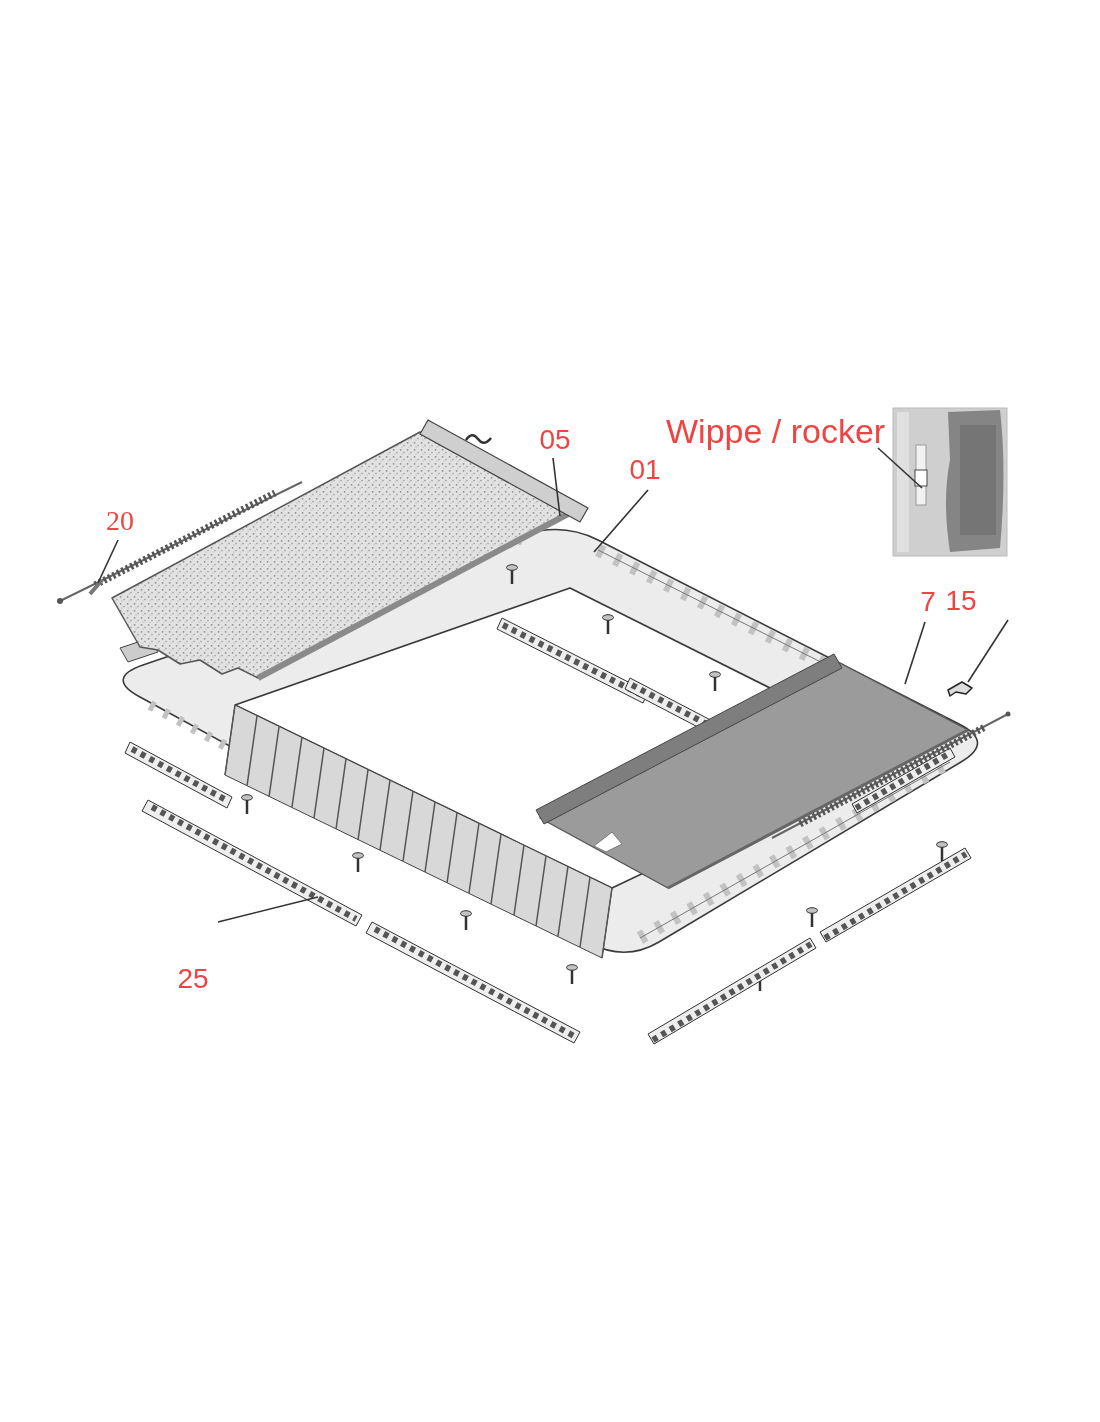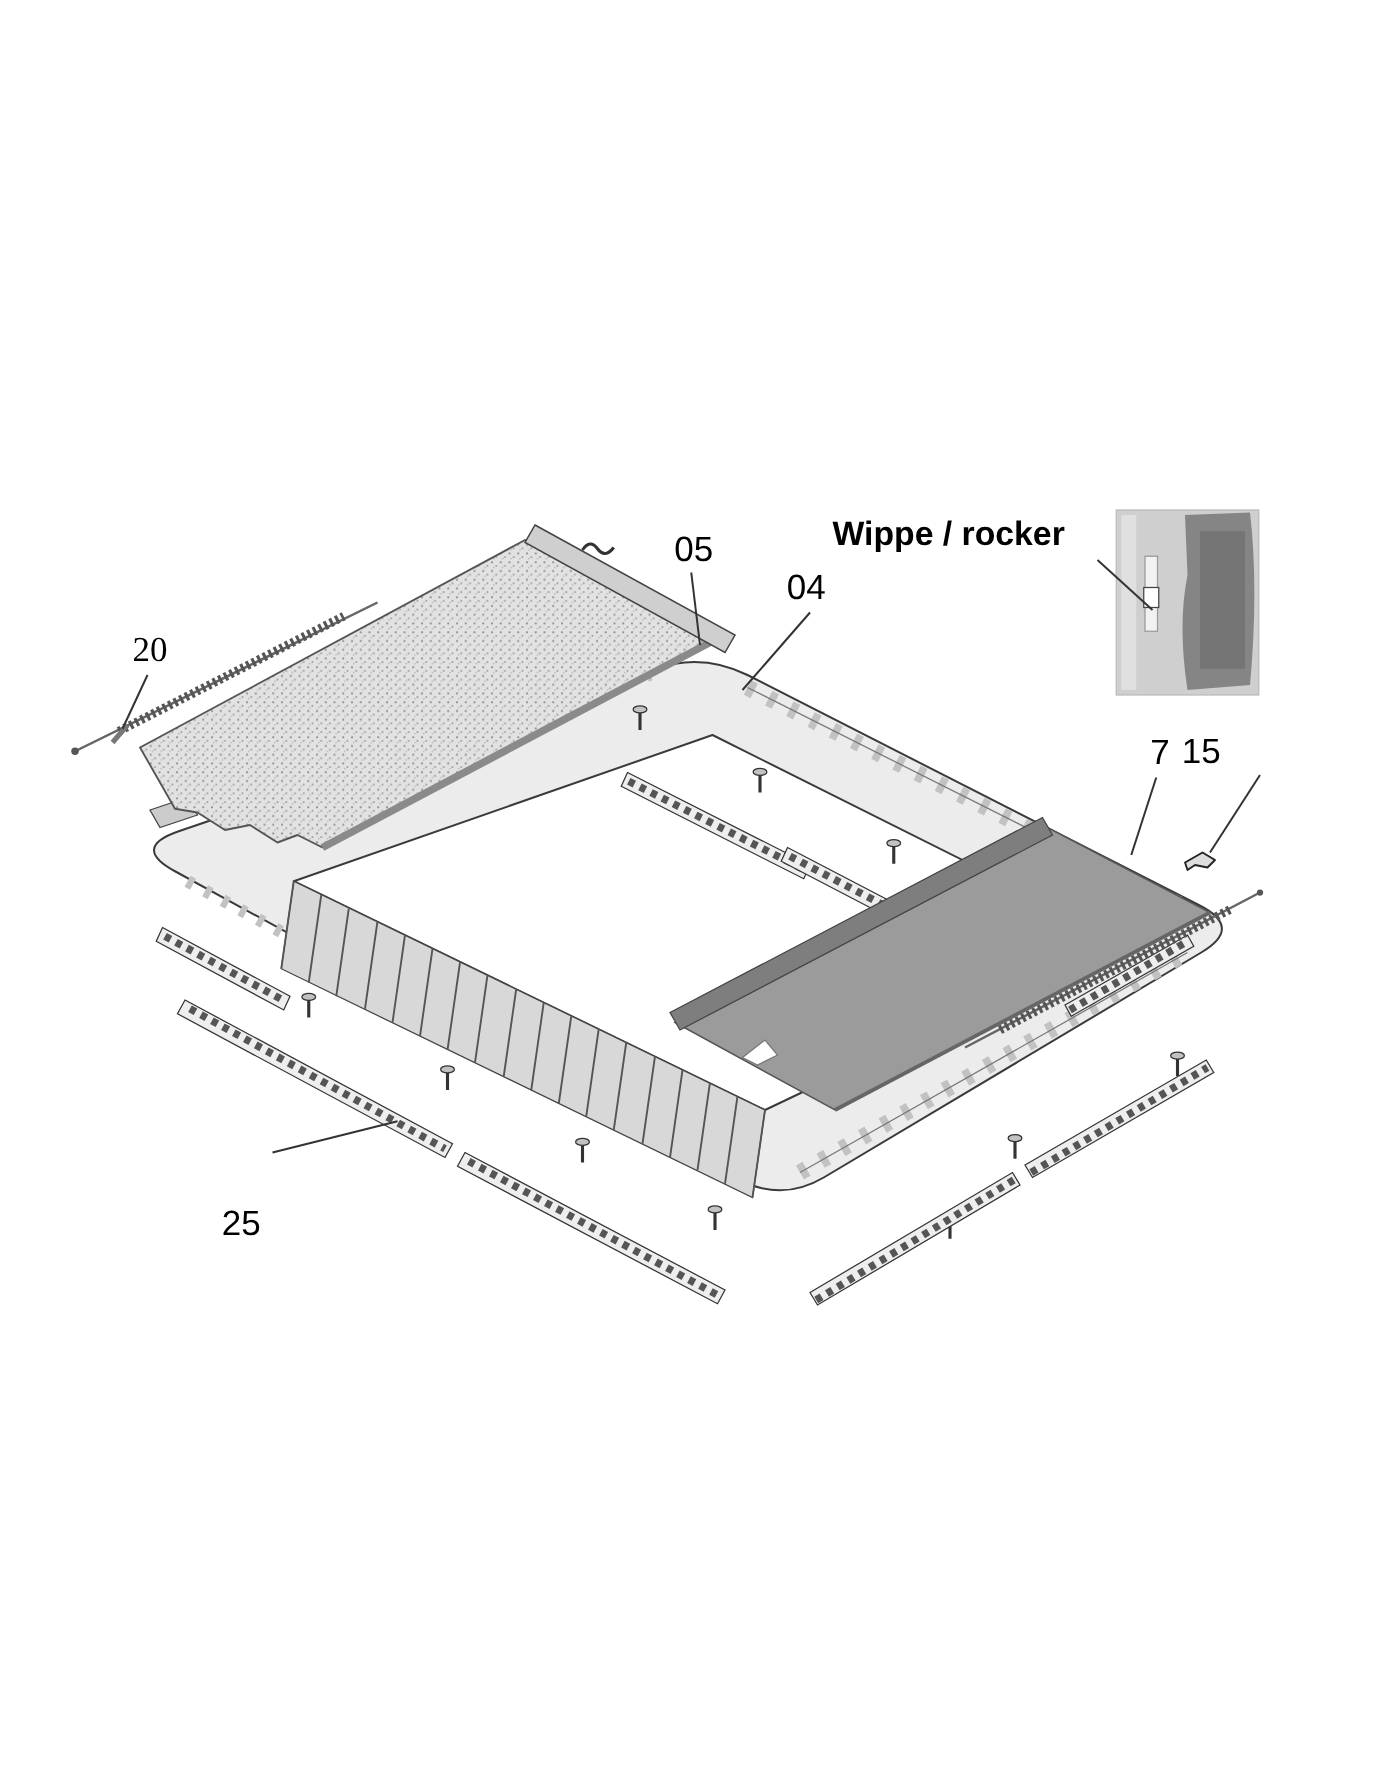--- a/index.html
+++ b/index.html
@@ -1,19 +1,19 @@
 <!DOCTYPE html>
 <html><head>
 <meta charset="utf-8">
 <style>
   html,body{margin:0;padding:0;background:#fff;}
   .page{position:relative;width:1100px;height:1422px;background:#ffffff;overflow:hidden;}
   .drawing{position:absolute;left:0;top:0;}
-  .label{position:absolute;font-family:"Liberation Sans",sans-serif;font-size:28px;color:#000000;transform:translateX(-50%);white-space:nowrap;}
-  .label.rocker{font-weight:700;font-size:27px;transform:none;}
+  .label{position:absolute;font-family:"Liberation Sans",sans-serif;font-size:28px;color:#ef4444;transform:translateX(-50%);white-space:nowrap;}
+  .label.rocker{font-weight:400;font-size:34px;transform:none;}
 </style>
 </head>
 <body>
 
 <div class="page">
 
   <svg class="drawing" width="1100" height="1422" viewBox="0 0 1100 1422">
     <defs>
       <pattern id="stipple" width="7" height="7" patternUnits="userSpaceOnUse">
         <rect width="7" height="7" fill="#e2e2e2"></rect>
@@ -128,19 +128,19 @@
       <line x1="648" y1="490" x2="594" y2="552"></line>
       <line x1="878" y1="448" x2="922" y2="488"></line>
       <line x1="925" y1="622" x2="905" y2="684"></line>
       <line x1="1008" y1="620" x2="968" y2="682"></line>
       <line x1="218" y1="922" x2="318" y2="897"></line>
     </g>
   </svg>
 
   <div class="label" style="left:120px;top:505px;font-family:Liberation Serif, serif;">20</div>
   <div class="label" style="left:555px;top:424px;">05</div>
-  <div class="label" style="left:645px;top:454px;">04</div>
+  <div class="label" style="left:645px;top:454px;">01</div>
   <div class="label" style="left:928px;top:586px;">7</div>
   <div class="label" style="left:961px;top:585px;">15</div>
   <div class="label" style="left:193px;top:963px;">25</div>
   <div class="label rocker" style="left:666px;top:412px;">Wippe / rocker</div>
 
 </div>
 
 </body></html>

